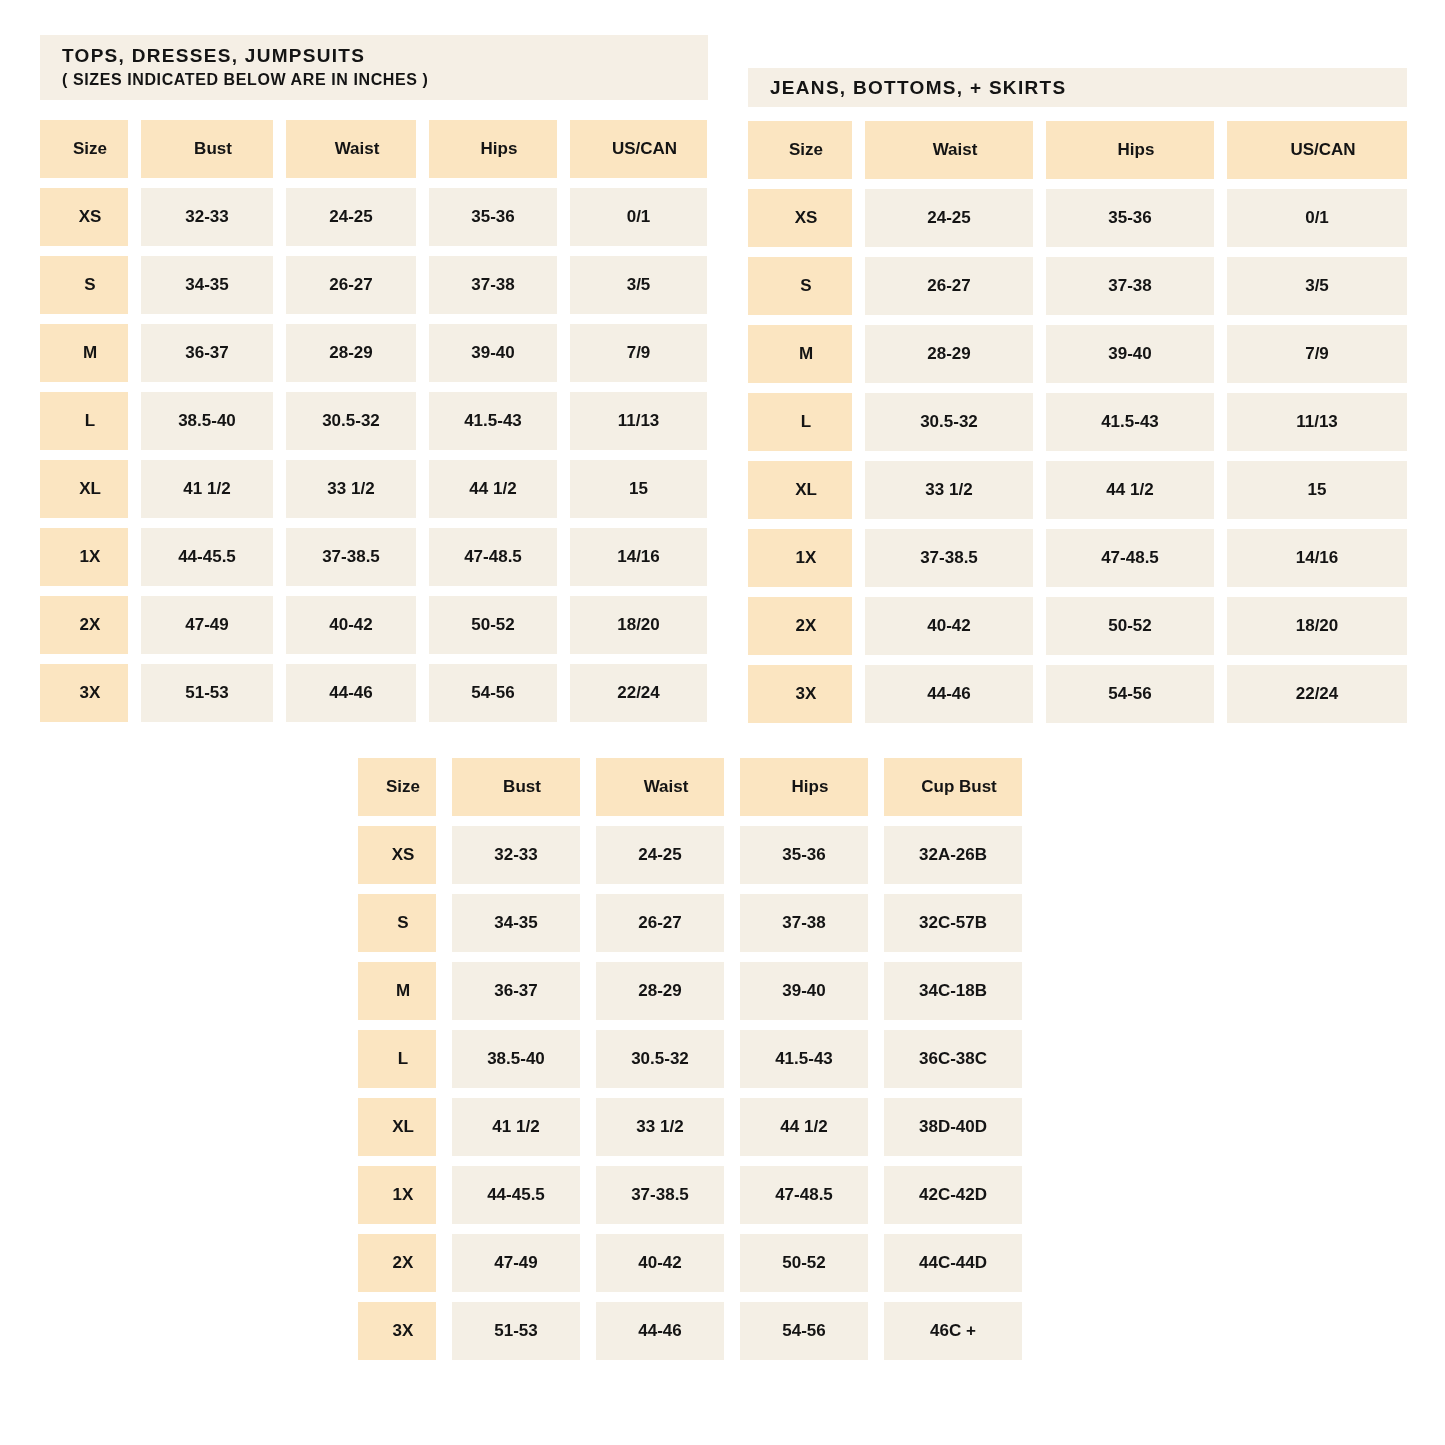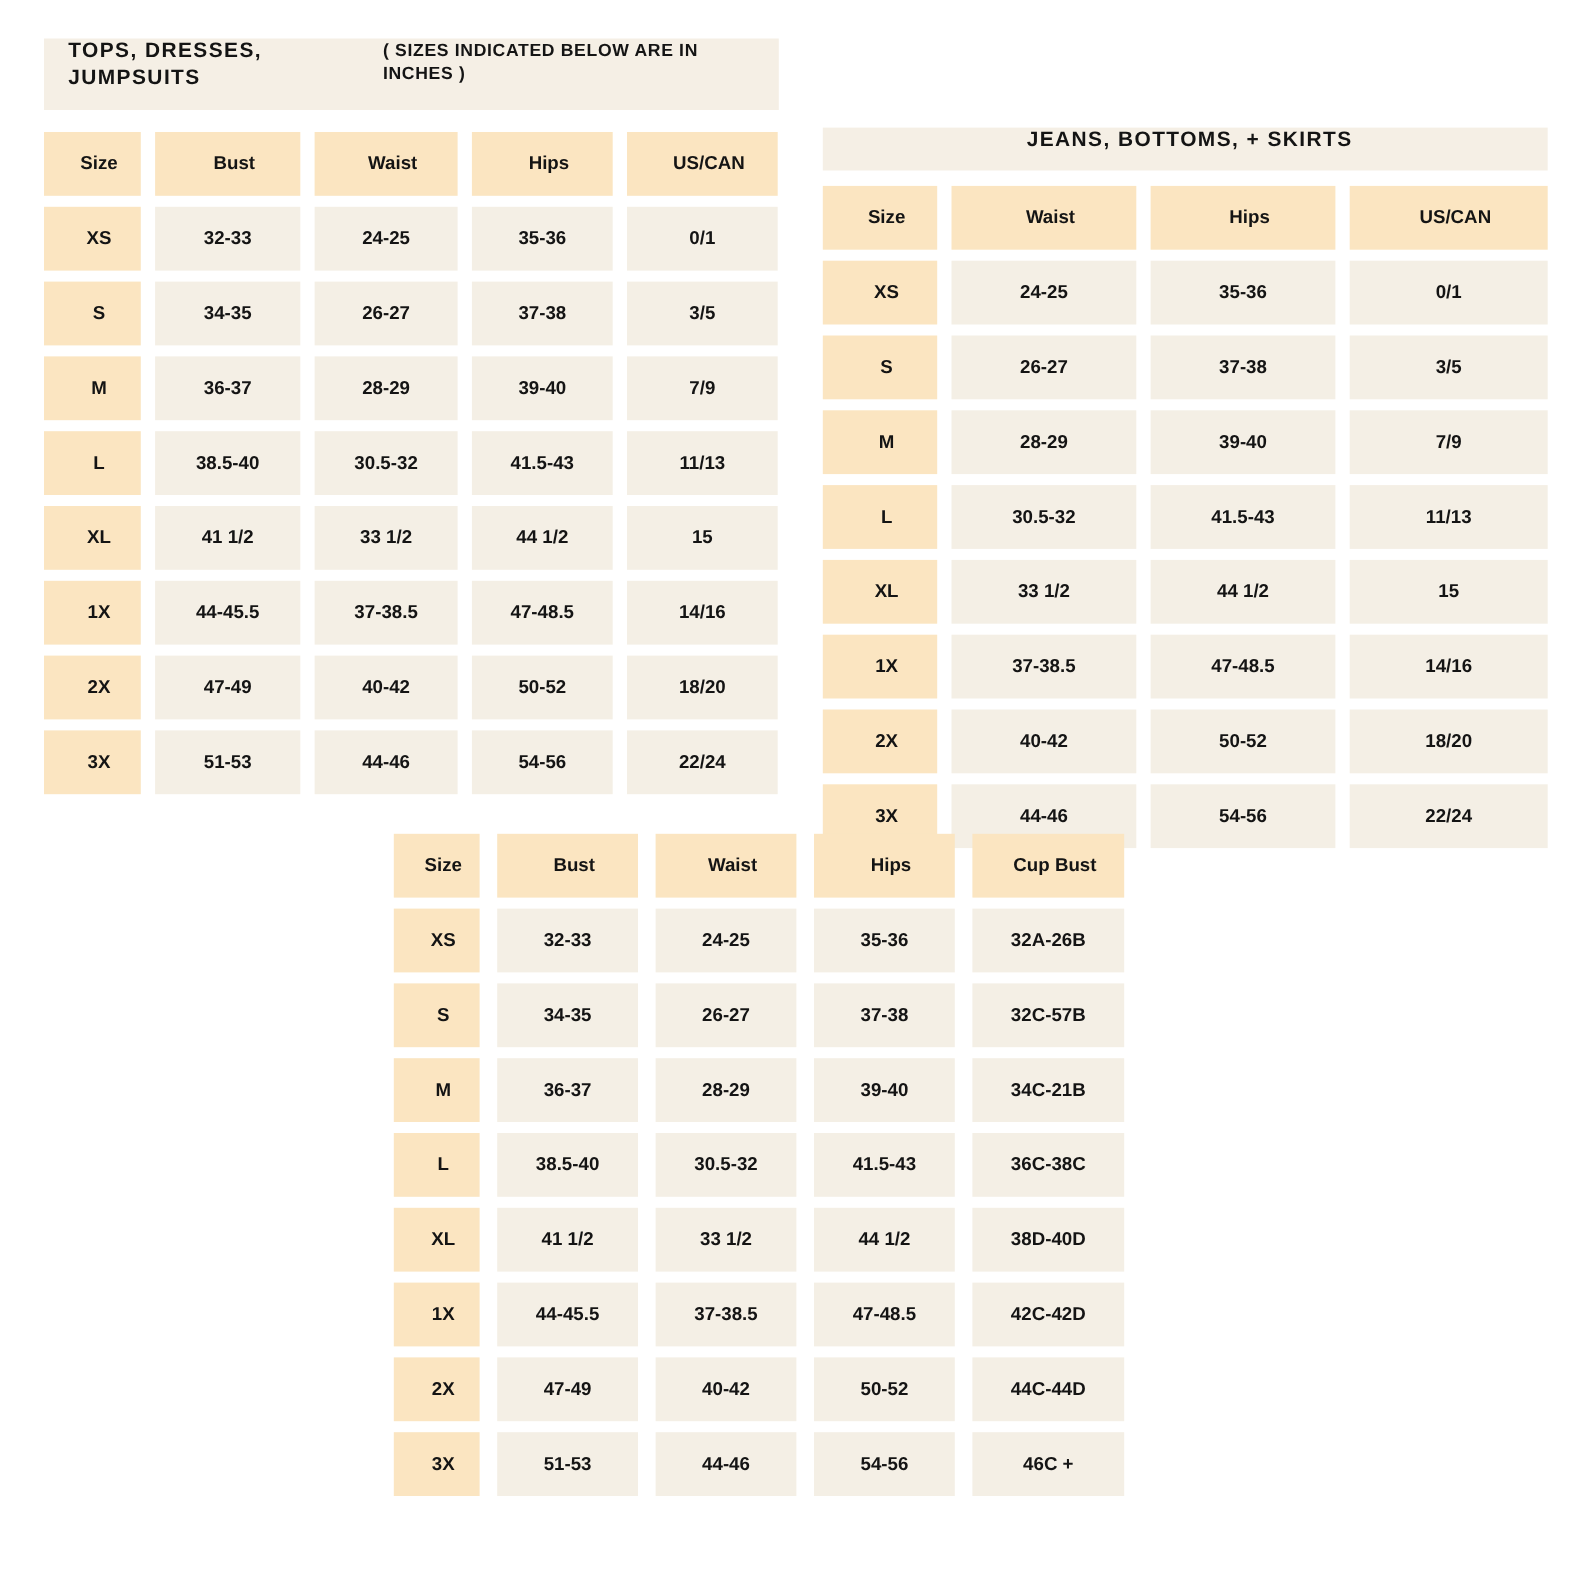--- a/index.html
+++ b/index.html
@@ -14,21 +14,21 @@
   body{
     width:1445px;height:1445px;
     position:relative;
     font-family:"Liberation Sans","DejaVu Sans",sans-serif;
     color:var(--text);
     overflow:hidden;
   }
   .size-table{position:absolute;}
   .title-band{
     background:var(--title-band);
-    display:flex;flex-direction:row;justify-content:center;
+    display:flex;flex-direction:column;justify-content:center;
     padding-left:22px;padding-right:14px;
   }
   .title{
     font-weight:bold;font-size:19px;letter-spacing:1.3px;
     text-transform:uppercase;line-height:1.25;
   }
   .subtitle{
     font-weight:bold;font-size:16px;letter-spacing:0.6px;
     text-transform:uppercase;line-height:1.3;margin-top:2px;
   }
@@ -40,21 +40,21 @@
     height:58px;
     display:flex;align-items:center;justify-content:center;
     font-weight:bold;font-size:17px;
     background:var(--data-cell);
     text-align:center;
   }
   .cell.peach{background:var(--header-cell);padding-left:12px;}
   #table-tops    {left:40px;top:35px;width:668px;}
   #table-tops .title-band{height:65px;}
   #table-jeans   {left:748px;top:68px;width:659px;}
-  #table-jeans .title-band{height:39px;margin-top:48px;}
+  #table-jeans .title-band{height:39px;}
   #table-lingerie{left:358px;top:744px;width:664px;}
   #table-lingerie .title-band{height:39px;}
 </style>
 </head>
 <body>
 
 <section class="size-table" id="table-tops">
   <header class="title-band">
     <div class="title">TOPS, DRESSES, JUMPSUITS</div>
     <div class="subtitle">( SIZES INDICATED BELOW ARE IN INCHES )</div>
@@ -166,21 +166,21 @@
       <div class="cell">32A-26B</div>
       <div class="cell peach">S</div>
       <div class="cell">34-35</div>
       <div class="cell">26-27</div>
       <div class="cell">37-38</div>
       <div class="cell">32C-57B</div>
       <div class="cell peach">M</div>
       <div class="cell">36-37</div>
       <div class="cell">28-29</div>
       <div class="cell">39-40</div>
-      <div class="cell">34C-21B</div>
+      <div class="cell">34C-18B</div>
       <div class="cell peach">L</div>
       <div class="cell">38.5-40</div>
       <div class="cell">30.5-32</div>
       <div class="cell">41.5-43</div>
       <div class="cell">36C-38C</div>
       <div class="cell peach">XL</div>
       <div class="cell">41 1/2</div>
       <div class="cell">33 1/2</div>
       <div class="cell">44 1/2</div>
       <div class="cell">38D-40D</div>

